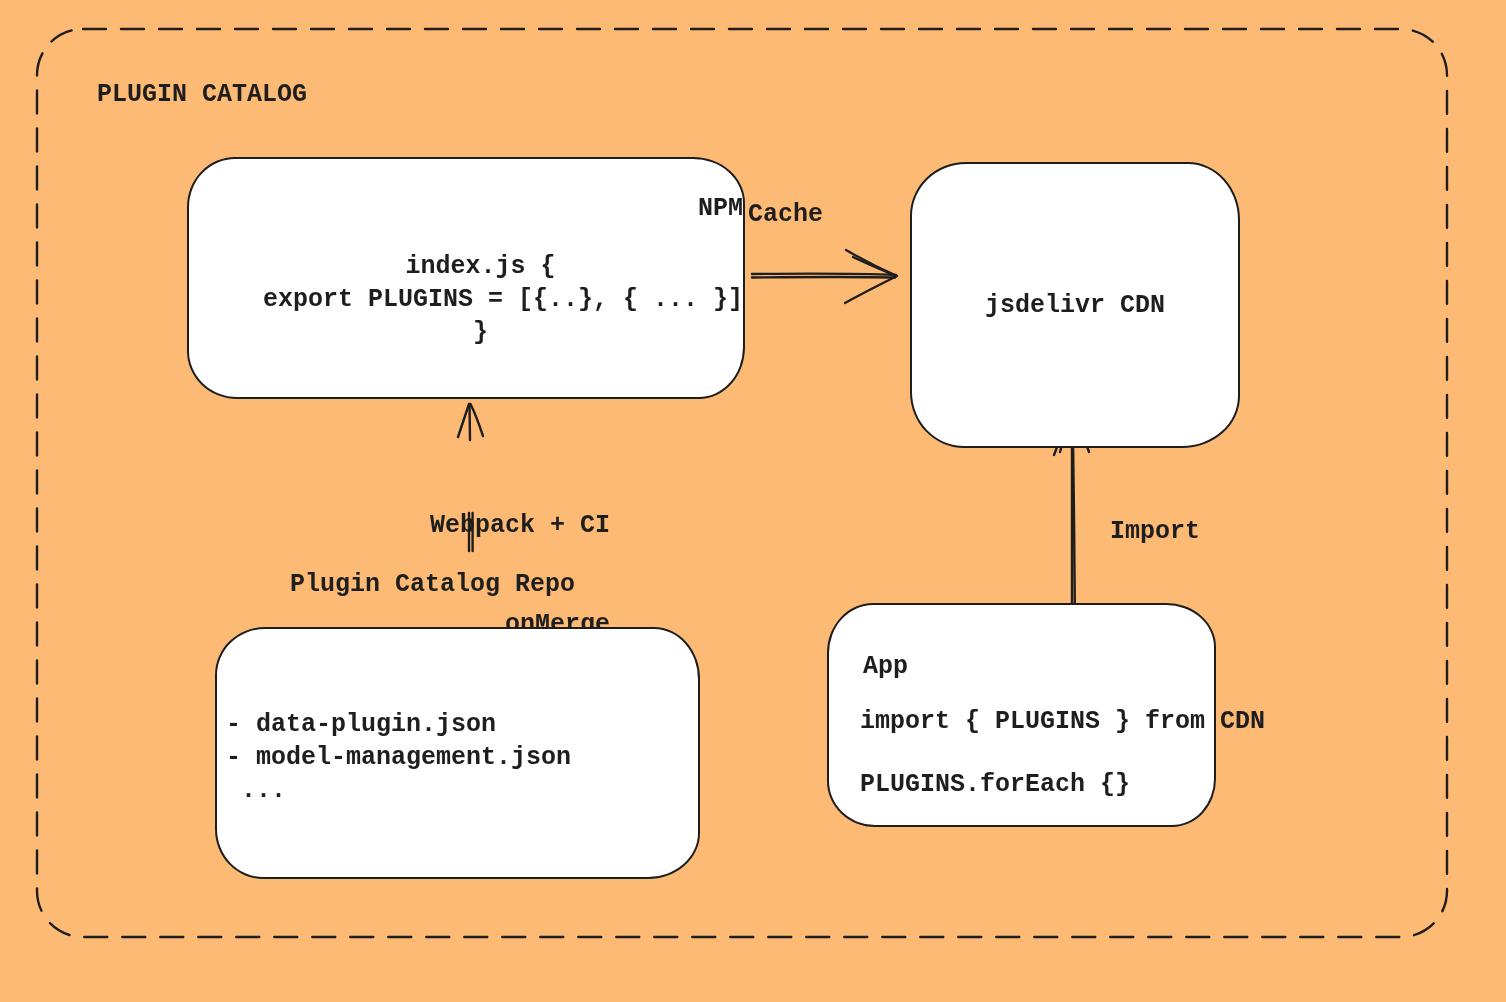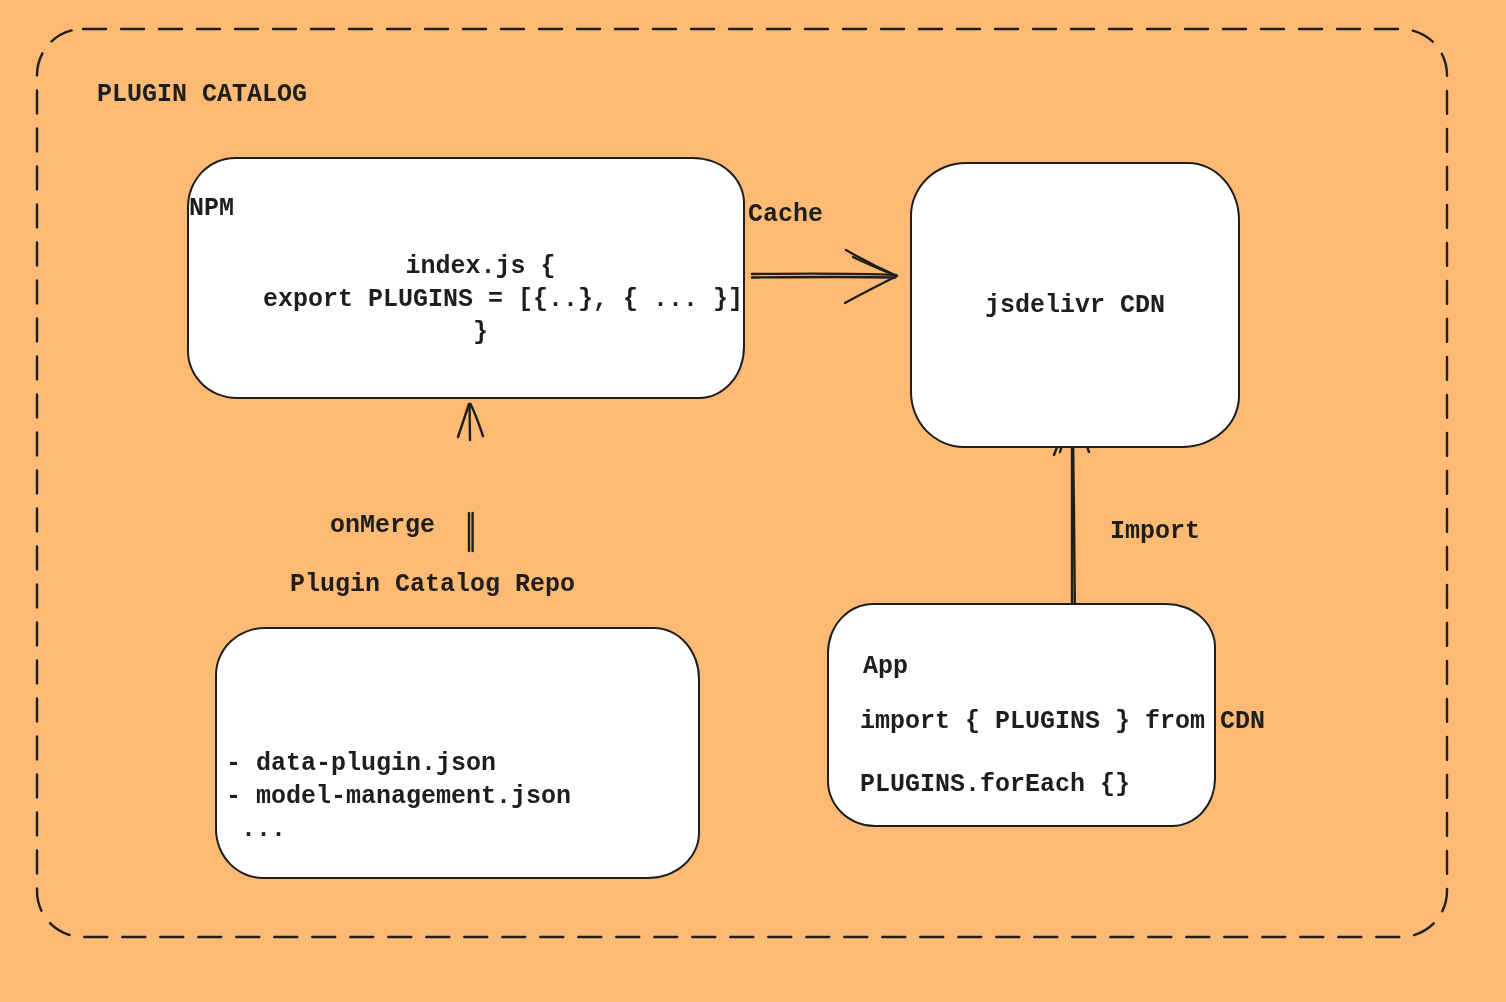--- a/index.html
+++ b/index.html
@@ -30,21 +30,21 @@
     stroke-linejoin: round;
   }
   .txt {
     position: absolute;
     font-size: 25px;
     line-height: 33px;
     font-weight: 700;
     white-space: pre;
     color: #1e1e1e;
   }
-  .center { text-align: left; }
+  .center { text-align: right; }
   .box {
     position: absolute;
     box-sizing: border-box;
     border: 2.3px solid #1e1e1e;
     background: #ffffff;
   }
   .box-npm  { left: 187px; top: 157px; width: 558px; height: 242px;
               border-radius: 48px 52px 46px 50px / 50px 46px 52px 48px; }
   .box-cdn  { left: 910px; top: 162px; width: 330px; height: 286px;
               border-radius: 56px 52px 58px 54px / 54px 58px 52px 56px;
@@ -100,28 +100,29 @@
     </div>
   </div>
 
   <div class="box box-cdn">
     <div class="txt" style="position:static;">jsdelivr CDN</div>
   </div>
 
   <div class="txt" style="left:748px; top:198px;">Cache</div>
 
   <div class="txt center" style="left:330px; top:443px; width:280px;">
+    <div>Webpack + CI</div>
     <div>onMerge</div>
   </div>
 
   <div class="txt" style="left:290px; top:568px;">Plugin Catalog Repo</div>
 
   <div class="box box-repo">
     <div class="rel" style="left:9px; top:79px;">
-      <div class="txt" style="position:static;margin-top:39px;">- data-plugin.json</div>
+      <div class="txt" style="position:static;">- data-plugin.json</div>
       <div class="txt" style="position:static;">- model-management.json</div>
       <div class="txt" style="position:static;"> ...</div>
     </div>
   </div>
 
   <div class="box box-app">
     <div class="txt rel" style="left:34px; top:45px;">App</div>
     <div class="txt rel" style="left:31px; top:100px;">import { PLUGINS } from CDN</div>
     <div class="txt rel" style="left:31px; top:163px;">PLUGINS.forEach {}</div>
   </div>

